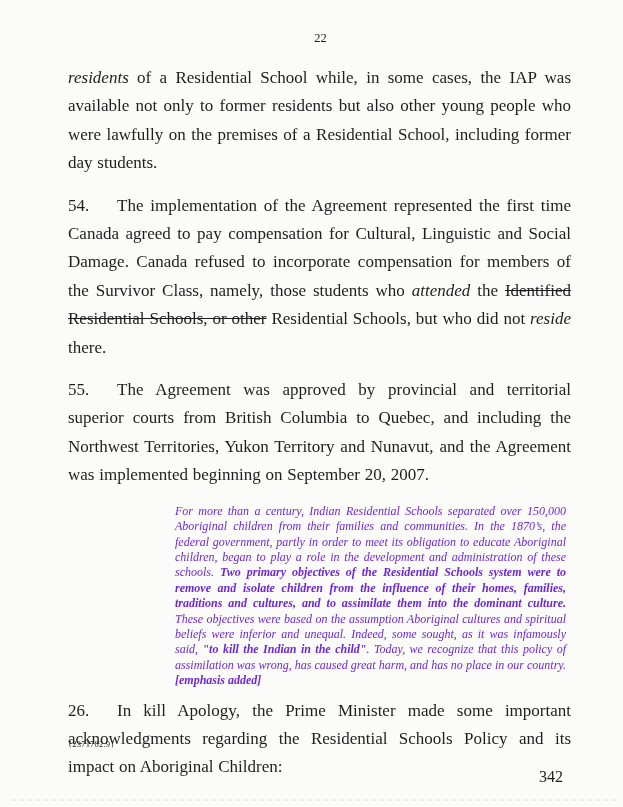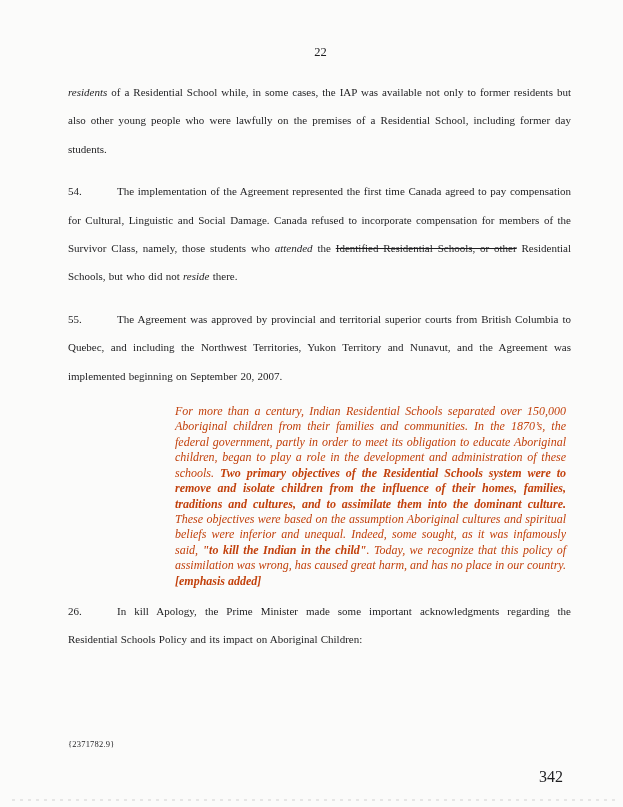--- a/index.html
+++ b/index.html
@@ -6,46 +6,46 @@
   body {
     width: 623px; height: 807px;
     background: #fbfbfa;
     font-family: "Liberation Serif", serif;
     color: #1e1e20;
     position: relative;
     overflow: hidden;
   }
   .page {
     position: absolute; inset: 0;
-    padding: 44px 50px 0 68px;
+    padding: 30px 50px 0 68px;
     box-sizing: border-box;
   }
   .page-num-top {
     text-align: center;
     font-size: 12.5px;
     line-height: 16px;
     margin: 0 0 18px 0;
   }
   p.body {
-    font-size: 11px;
+    font-size: 17px;
     line-height: 28.4px;
     text-align: justify;
     margin: 0 0 14px 0;
     width: 503px;
     word-spacing: 0.5px;
   }
   .pnum { display: inline-block; width: 49px; }
   blockquote.quote {
     margin: 4px 0 8px 107px;
     width: 391px;
     font-size: 12px;
     line-height: 15.4px;
     text-align: justify;
     font-style: italic;
-    color: #c2410c;
+    color: #6d28d9;
   }
   .it { font-style: italic; }
   .bd { font-weight: bold; }
   .st { text-decoration: line-through; }
   .footer-file {
     position: absolute; left: 68px; top: 739px;
     font-size: 8.5px; letter-spacing: 0.2px;
   }
   .page-num-bottom {
     position: absolute; right: 60px; top: 768px;

